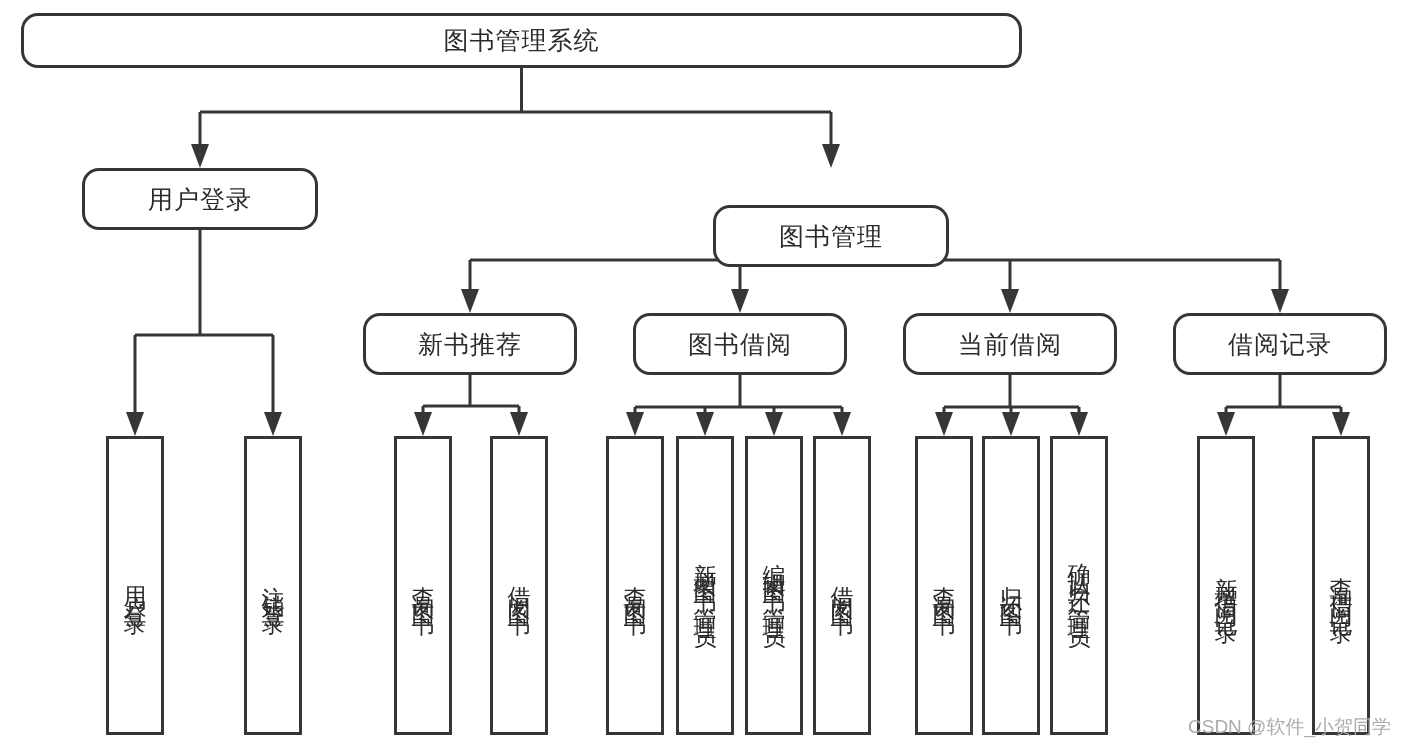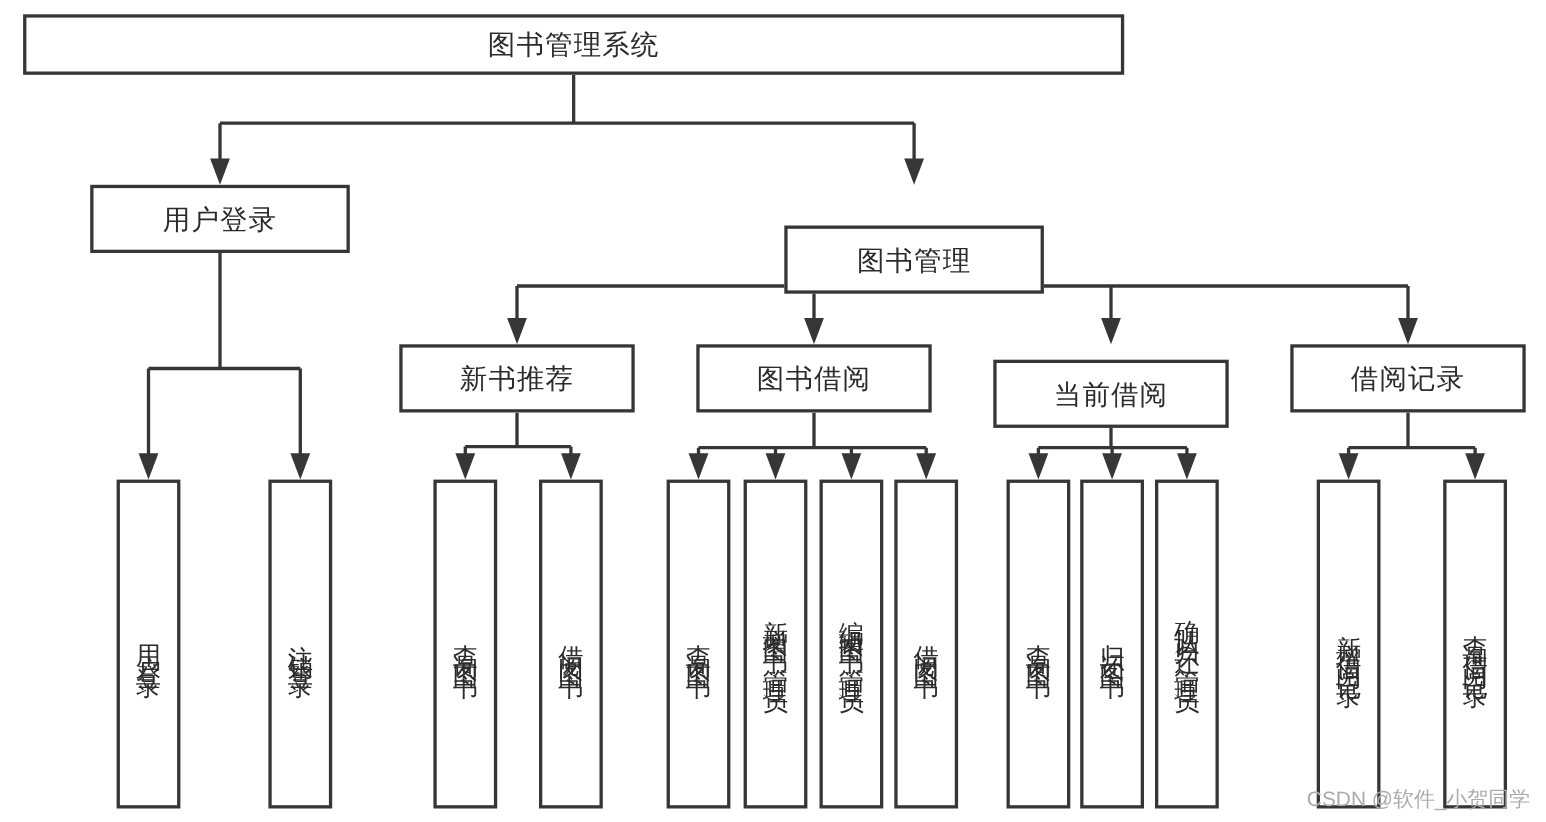--- a/index.html
+++ b/index.html
@@ -7,21 +7,21 @@
     position:relative;width:1405px;height:747px;background:#ffffff;
     font-family:"Liberation Sans",sans-serif;overflow:hidden;
   }
   #connectors{position:absolute;left:0;top:0;}
   .ln{stroke:#363636;stroke-width:3;fill:none;}
   .ar{fill:#363636;stroke:none;}
   .box{
     position:absolute;box-sizing:border-box;border:3px solid #363636;background:#ffffff;
     display:flex;align-items:center;justify-content:center;color:#2b2b2b;
   }
-  .h{font-size:25px;letter-spacing:1px;}
+  .h{font-size:25px;letter-spacing:1px;border-radius:17px;}
   .lvl1{left:21px;top:13px;width:1001px;height:55px;}
   .lvl2{top:168px;width:236px;height:62px;}
   .lvl3{top:313px;width:214px;height:62px;}
   .v{top:436px;width:58px;height:299px;}
   .v span{
     writing-mode:vertical-rl;text-orientation:mixed;
     font-size:23px;letter-spacing:9px;line-height:1;white-space:nowrap;
   }
   #watermark{
     position:absolute;left:1188px;top:714px;width:210px;
@@ -79,21 +79,21 @@
   <div class="box h lvl2" style="left:713px;margin-top:37px;">
     <span>图书管理</span>
   </div>
 
   <div class="box h lvl3" style="left:363px;">
     <span>新书推荐</span>
   </div>
   <div class="box h lvl3" style="left:633px;">
     <span>图书借阅</span>
   </div>
-  <div class="box h lvl3" style="left:903px;margin-top:14px;">
+  <div class="box h lvl3" style="left:903px;">
     <span>当前借阅</span>
   </div>
   <div class="box h lvl3" style="left:1173px;">
     <span>借阅记录</span>
   </div>
 
   <div class="box v" style="left:106px;">
     <span>用户登录</span>
   </div>
   <div class="box v" style="left:244px;">

